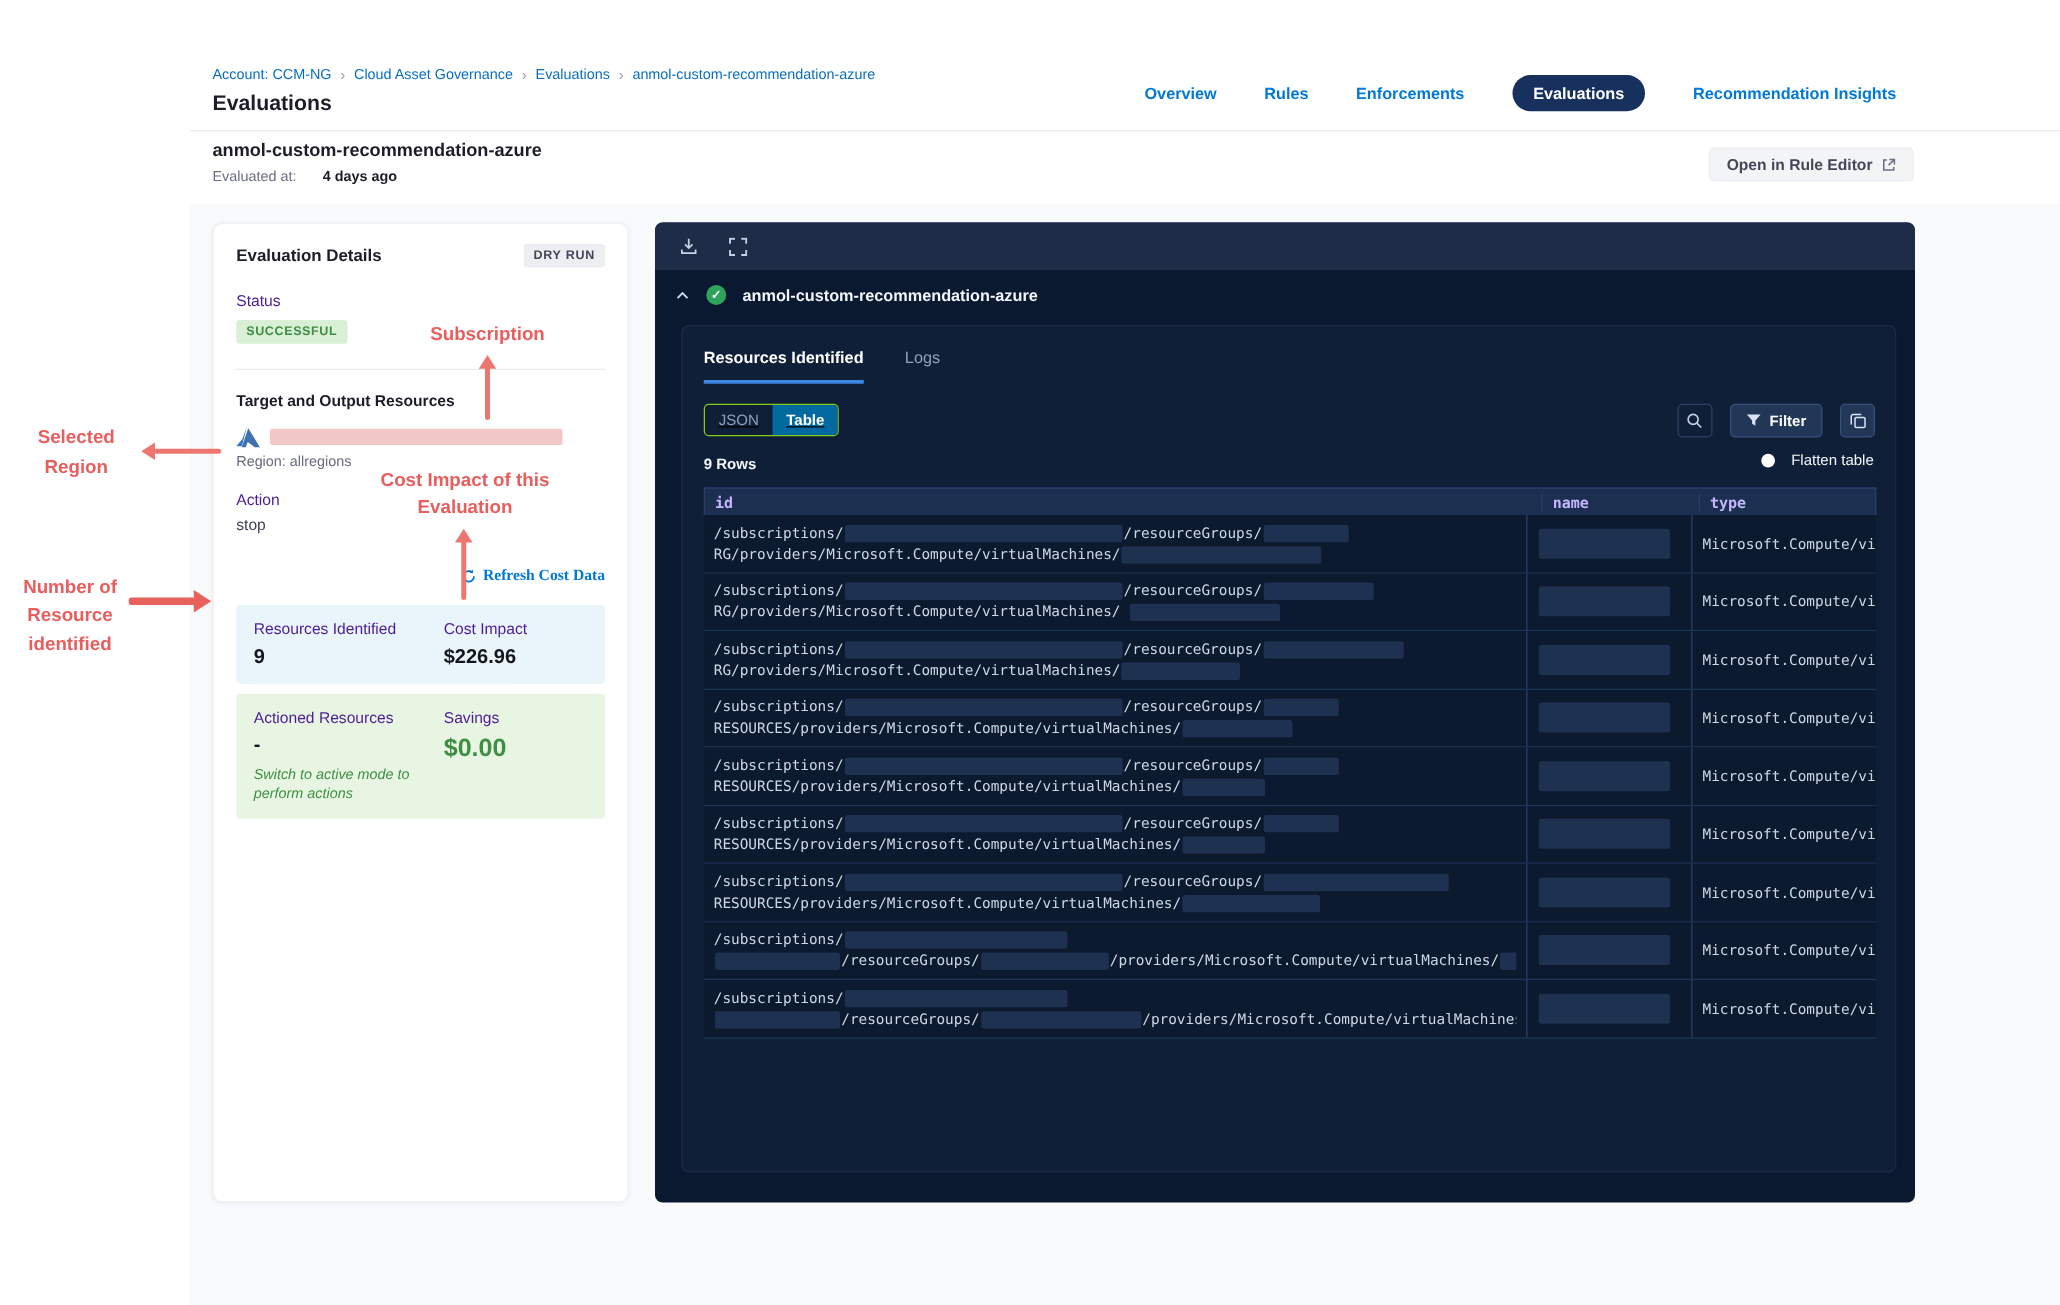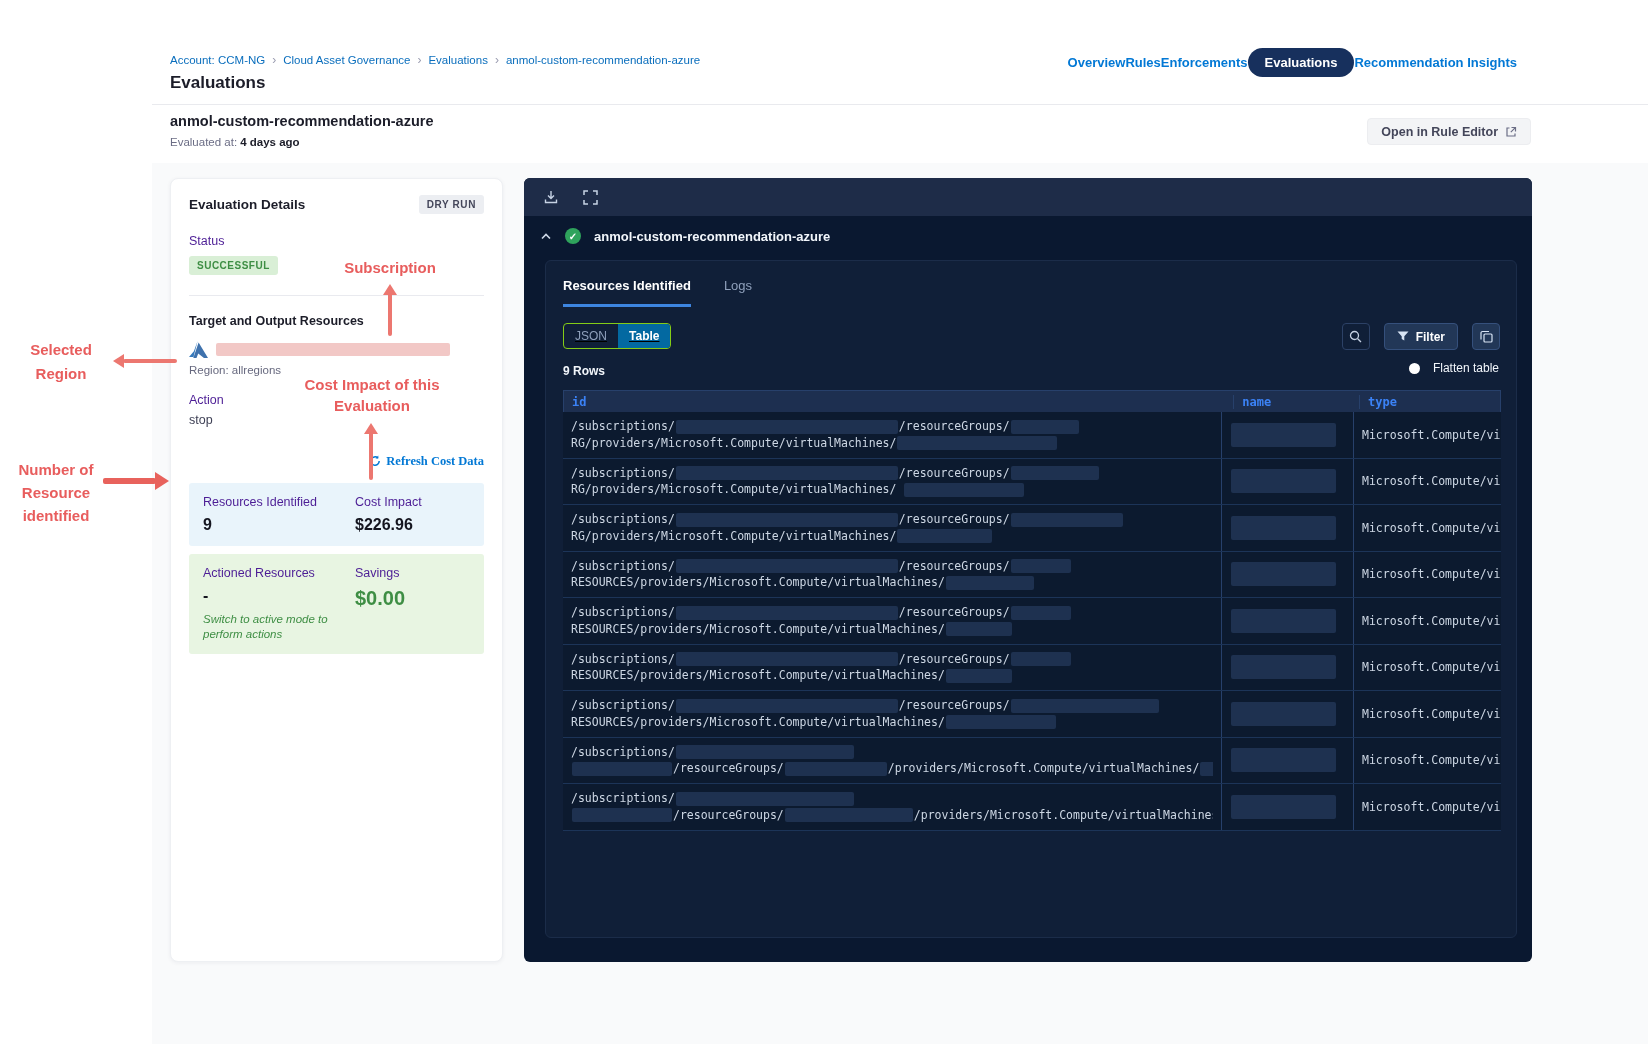--- a/index.html
+++ b/index.html
@@ -9,29 +9,29 @@
   .content-bg { position:absolute; left:152px; top:163px; right:0; bottom:0; background:#f9fafb; }
   .hdr-divider { position:absolute; left:152px; top:104px; right:0; height:1px; background:#e9eaee; }
 
   
   .breadcrumb { position:absolute; left:170px; top:53px; font-size:11.5px; color:#0a6ebd; display:flex; gap:7px; align-items:center; }
   .breadcrumb a { color:#0a6ebd; text-decoration:none; }
   .crumb-sep { color:#9a9cb0; font-size:12px; }
   .page-title { position:absolute; left:170px; top:73px; font-size:17px; font-weight:bold; color:#1c1d29; }
 
   
-  .topnav { position:absolute; right:131px; top:48px; display:flex; align-items:center; }
+  .topnav { position:absolute; right:131px; top:60px; display:flex; align-items:center; gap:38px; }
   .nav-link { font-size:13px; font-weight:600; color:#0278d5; cursor:pointer; white-space:nowrap; }
   .nav-pill { background:#17305d; color:#ffffff; font-size:13px; font-weight:bold; padding:7px 17px; border-radius:16px; }
   .nav-last { font-weight:bold; }
 
   
   .sub-title { position:absolute; left:170px; top:113px; font-size:14.5px; font-weight:bold; color:#1c1d29; }
   .sub-eval { position:absolute; left:170px; top:136px; font-size:11.5px; color:#6b6d85; }
-  .sub-eval b { color:#1c1d29; margin-left:3px; }
+  .sub-eval b { color:#1c1d29; margin-left:21px; }
   .rule-editor-btn { position:absolute; right:117px; top:118px; height:27px; background:#f3f4f6; border:1px solid #ecedf0; border-radius:4px; display:flex; align-items:center; gap:7px; padding:0 13px; font-size:12.5px; font-weight:bold; color:#44465a; cursor:pointer; }
 
   
   .details-card { position:absolute; left:170px; top:178px; width:333px; height:784px; background:#ffffff; border:1px solid #eef0f3; border-radius:8px; box-shadow:0 1px 4px rgba(40,41,61,.06); padding:16px 18px; }
   .dc-head { display:flex; justify-content:space-between; align-items:center; }
   .dc-title { font-size:13.5px; font-weight:bold; color:#1c1d29; }
   .mode-badge { background:#eceef2; color:#44465a; font-size:10px; font-weight:bold; letter-spacing:.6px; padding:4px 8px; border-radius:3px; }
   .lbl { font-size:12.5px; color:#4c1d95; }
   .status-block { margin-top:20px; }
   .status-badge { display:inline-block; margin-top:8px; background:#d9efd6; color:#3e8e44; font-size:10px; font-weight:bold; letter-spacing:.5px; padding:4px 8px; border-radius:3px; }
@@ -83,21 +83,21 @@
   .filter-btn { height:27px; background:#223757; border:1px solid #35507c; border-radius:4px; display:flex; align-items:center; gap:7px; padding:0 12px; color:#ffffff; font-size:12px; font-weight:bold; cursor:pointer; }
   .copy-btn { width:28px; height:27px; background:#223757; border:1px solid #35507c; border-radius:4px; display:flex; align-items:center; justify-content:center; cursor:pointer; }
 
   .rowcount { position:absolute; left:17px; top:103px; font-size:12px; font-weight:bold; color:#f2f6fb; }
   .flatten { position:absolute; right:17px; top:100px; display:flex; align-items:center; gap:13px; }
   .flatten-dot { width:11px; height:11px; border-radius:50%; background:#ffffff; cursor:pointer; }
   .flatten-lbl { font-size:12px; color:#f2f6fb; }
 
   .rtable { position:absolute; left:17px; top:129px; width:938px; font-family:"DejaVu Sans Mono", monospace; }
   .thead { display:flex; background:#1d2f50; border:1px solid #27406b; border-bottom:none; height:22px; align-items:center; }
-  .th { font-size:12px; font-weight:bold; color:#3b82f6; padding-left:8px; }
+  .th { font-size:12px; font-weight:bold; color:#c4b5fd; padding-left:8px; }
   .trow { display:flex; background:#0c1a2f; border-bottom:1px solid #1c3458; min-height:46.5px; }
   .tcell { padding:0 8px; display:flex; }
   .col-id { width:658px; }
   .col-name { width:132px; border-left:1px solid #27406b; }
   .col-type { width:148px; border-left:1px solid #27406b; }
   .idcell { flex-direction:column; justify-content:center; gap:2px; }
   .idline { font-size:11.5px; color:#cdd7e4; line-height:14px; white-space:nowrap; overflow:hidden; }
   .redact { display:inline-block; height:14px; background:#1e3150; border-radius:2px; vertical-align:middle; margin:0 1px; }
   .namecell { align-items:center; }
   .nameblock { width:105px; height:24px; }

